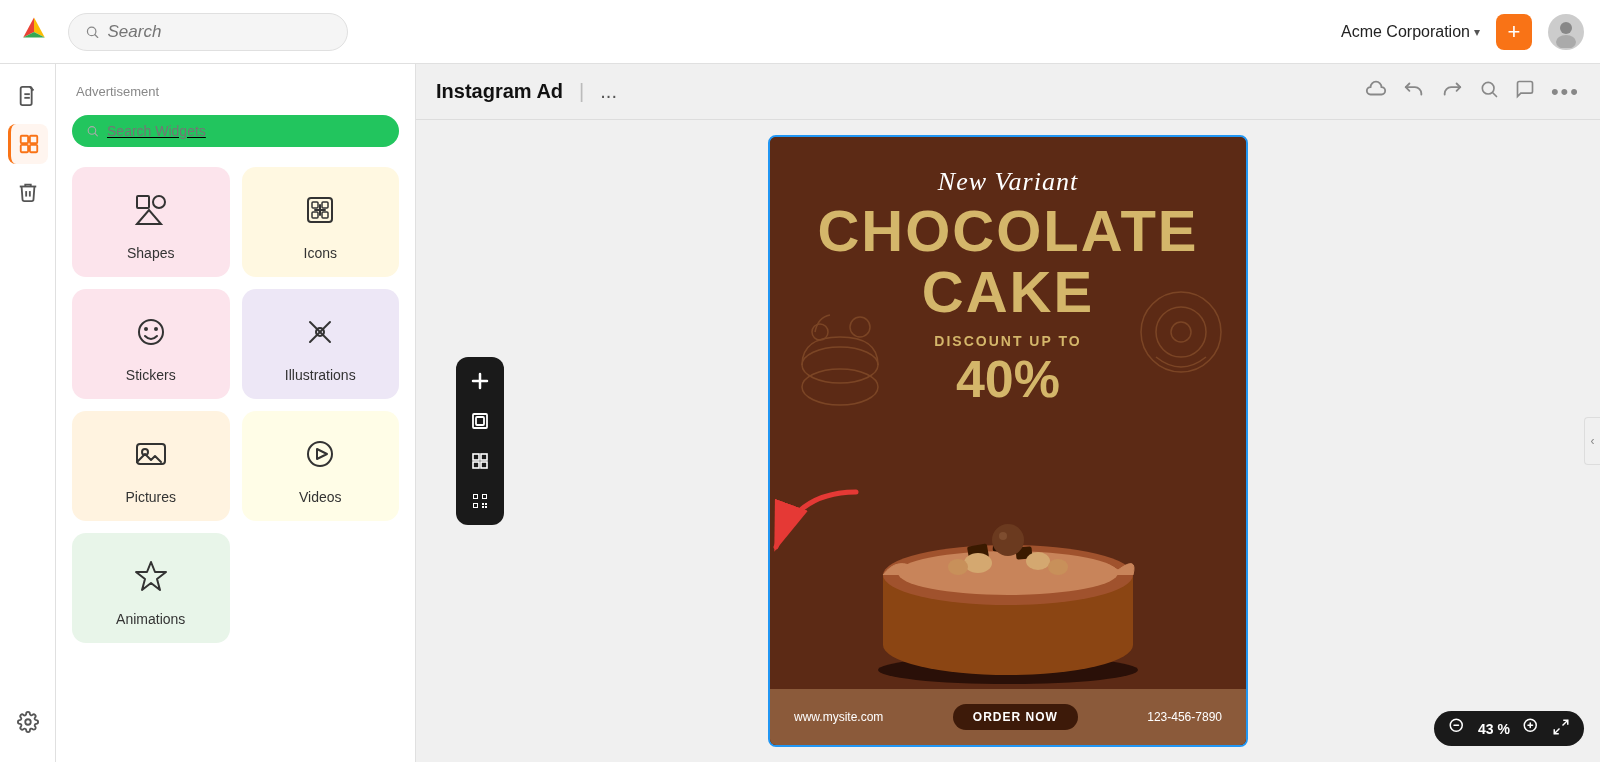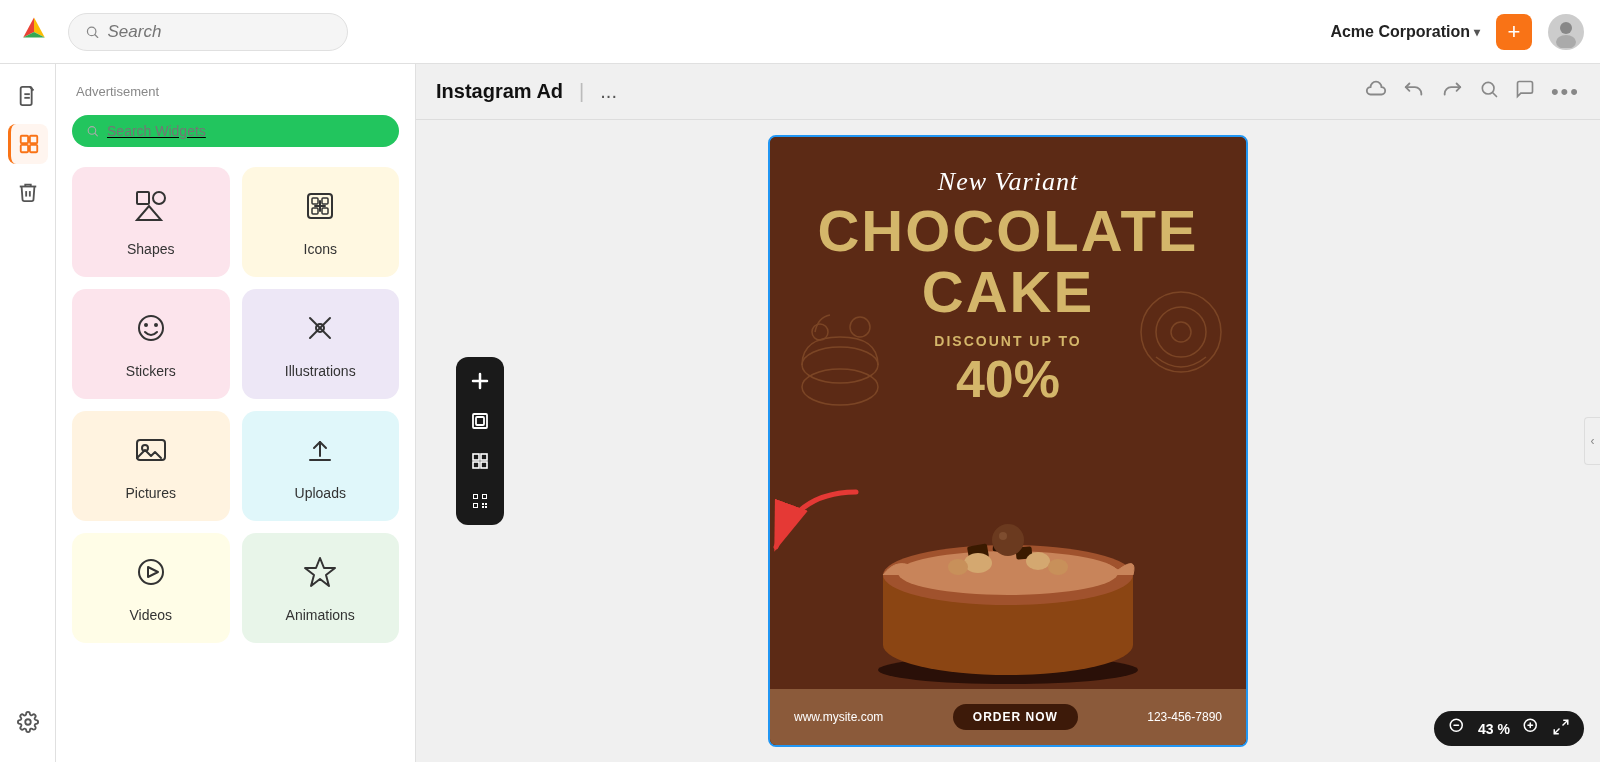--- a/index.html
+++ b/index.html
@@ -17,21 +17,21 @@
       border-radius: 24px; padding: 8px 16px; width: 280px; gap: 8px;
       border: 1px solid #e0e0e0;
     }
     .topbar-search input {
       border: none; background: transparent; outline: none;
       font-size: 17px; color: #000000; width: 100%; font-style: italic;
     }
     .topbar-right {
       margin-left: auto; display: flex; align-items: center; gap: 16px;
     }
-    .acme-label { font-size: 16px; color: #222; font-weight: 700; cursor: pointer; display: flex; align-items: center; gap: 4px; }
+    .acme-label { font-size: 16px; color: #222; font-weight: 400; cursor: pointer; display: flex; align-items: center; gap: 4px; }
     .chevron-down { font-size: 12px; color: #555; }
     .add-btn {
       background: #f97316; color: #fff; border: none; border-radius: 8px;
       width: 36px; height: 36px; font-size: 22px; cursor: pointer;
       display: flex; align-items: center; justify-content: center;
     }
     .avatar {
       width: 36px; height: 36px; border-radius: 50%; background: #ccc;
       overflow: hidden; display: flex; align-items: center; justify-content: center;
       font-size: 18px; color: #666;
@@ -72,21 +72,21 @@
       font-size: 14px; color: #333; width: 100%;
     }
 
     
     .widget-grid {
       display: grid; grid-template-columns: 1fr 1fr;
       gap: 12px; padding: 8px 16px 16px 16px;
     }
     .widget-card {
       border-radius: 14px; padding: 16px; display: flex;
-      flex-direction: column; align-items: center; justify-content: center;
+      flex-direction: column; align-items: center; justify-content: flex-end;
       gap: 10px; cursor: pointer; min-height: 110px;
     }
     .widget-card .widget-icon { font-size: 30px; color: #333; }
     .widget-card .widget-label { font-size: 14px; color: #333; font-weight: 500; }
     .widget-card.pink { background: #fce4ec; }
     .widget-card.yellow { background: #fff8e1; }
     .widget-card.light-pink { background: #fce4ec; }
     .widget-card.lavender { background: #ede7f6; }
     .widget-card.light-orange { background: #fff3e0; }
     .widget-card.teal { background: #e0f7fa; }
@@ -344,30 +344,20 @@
         <div class="widget-icon">
           <svg width="36" height="36" viewBox="0 0 36 36" fill="none">
             <rect x="4" y="8" width="28" height="20" rx="3" stroke="#333" stroke-width="2"></rect>
             <circle cx="12" cy="16" r="3" stroke="#333" stroke-width="2"></circle>
             <path d="M4 26 l8-8 6 6 4-4 6 6" stroke="#333" stroke-width="2" fill="none" stroke-linecap="round" stroke-linejoin="round"></path>
           </svg>
         </div>
         <div class="widget-label">Pictures</div>
       </div>
 
-      <div class="widget-card teal">
-        <div class="widget-icon">
-          <svg width="36" height="36" viewBox="0 0 36 36" fill="none">
-            <path d="M18 24 L18 10" stroke="#333" stroke-width="2" stroke-linecap="round"></path>
-            <path d="M12 16 L18 10 L24 16" stroke="#333" stroke-width="2" stroke-linecap="round" stroke-linejoin="round"></path>
-            <path d="M8 28 L28 28" stroke="#333" stroke-width="2" stroke-linecap="round"></path>
-          </svg>
-        </div>
-        <div class="widget-label">Uploads</div>
-      </div>
 
       <div class="widget-card light-yellow">
         <div class="widget-icon">
           <svg width="36" height="36" viewBox="0 0 36 36" fill="none">
             <circle cx="18" cy="18" r="12" stroke="#333" stroke-width="2"></circle>
             <polygon points="15,13 15,23 25,18" stroke="#333" stroke-width="2" fill="none" stroke-linejoin="round"></polygon>
           </svg>
         </div>
         <div class="widget-label">Videos</div>
       </div>

